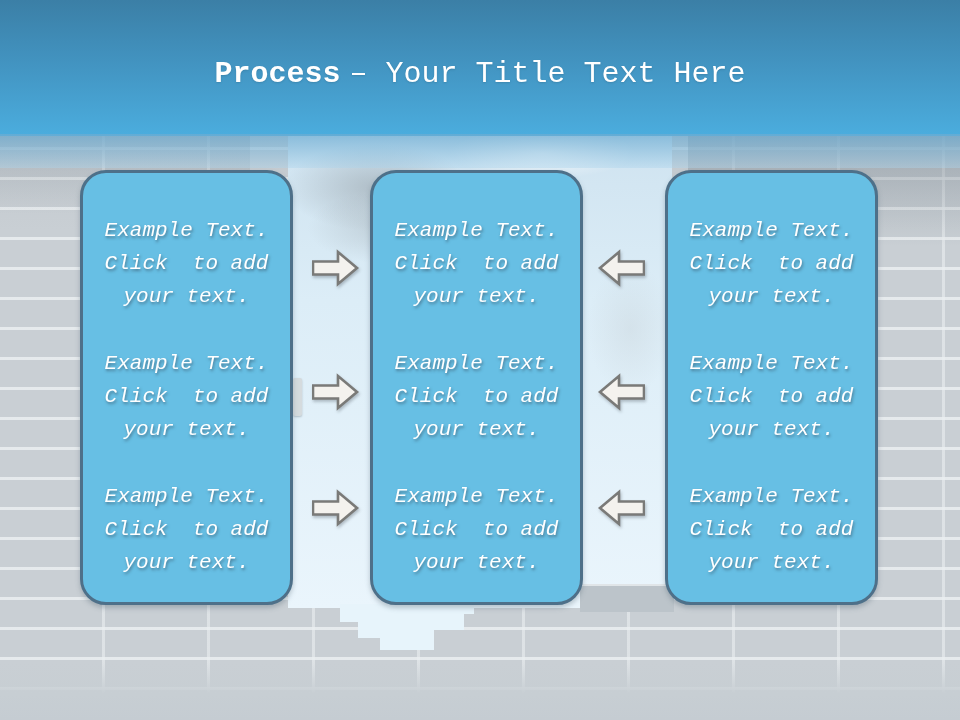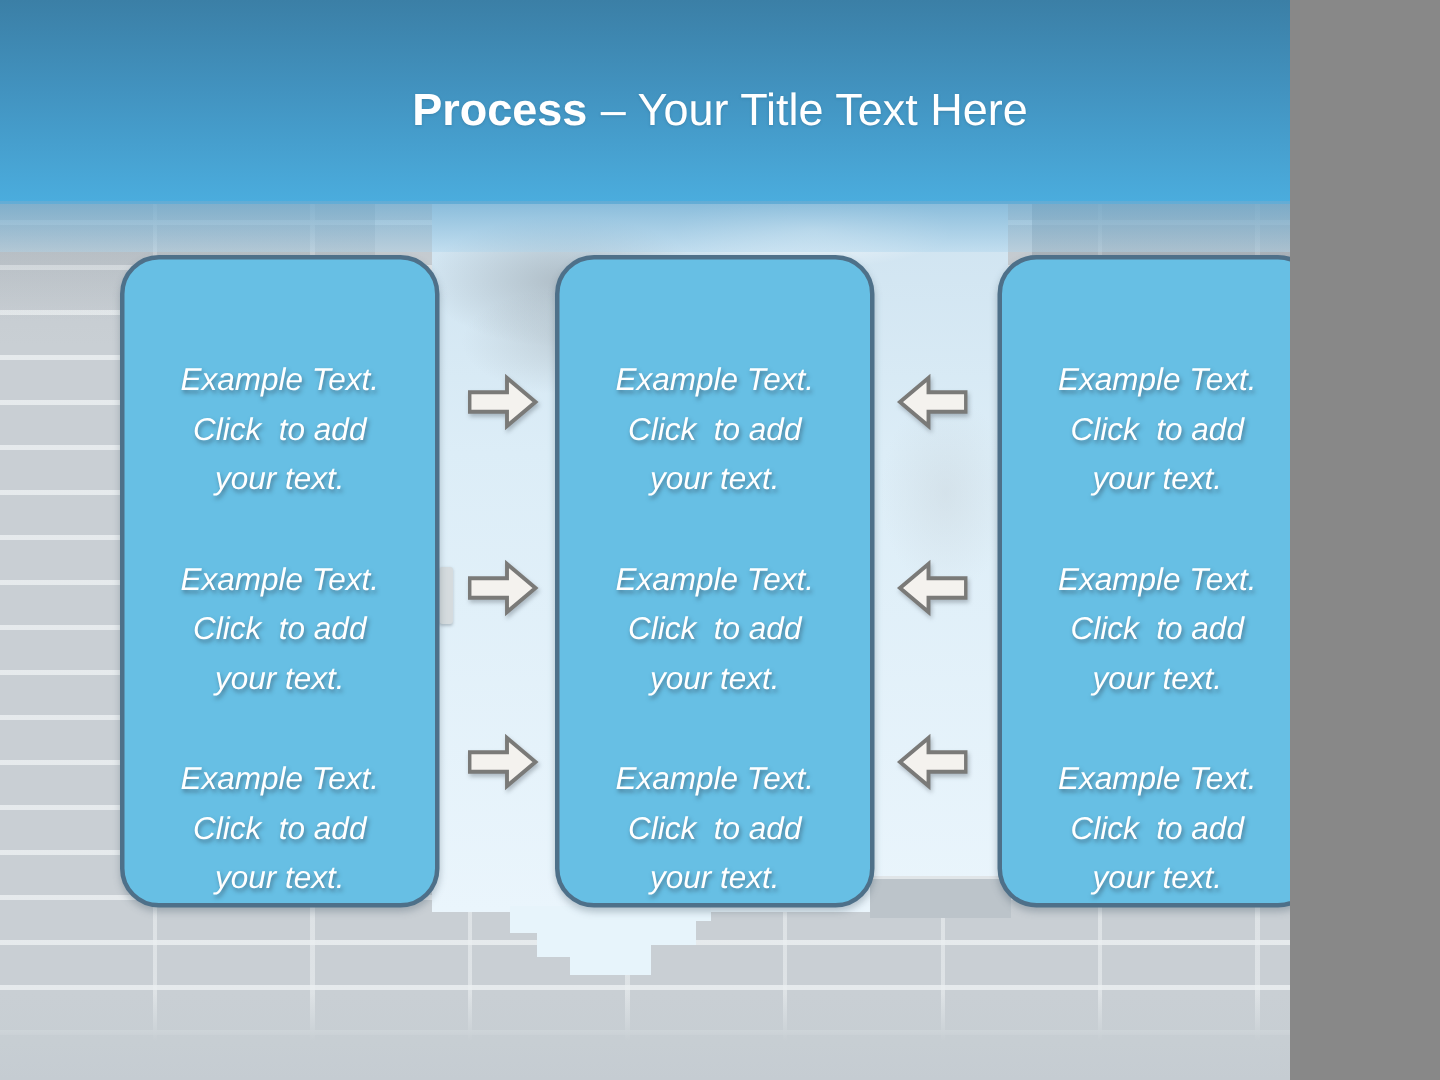--- a/index.html
+++ b/index.html
@@ -1,18 +1,18 @@
 <!DOCTYPE html>
 <html><head>
 <meta charset="utf-8">
 <style>
   html,body { margin:0; padding:0; background:#888; }
   .slide {
-    position:relative; width:860px; height:720px; overflow:hidden;
-    font-family:Liberation Sans, sans-serif;
+    position:relative; width:960px; height:720px; overflow:hidden;
+    font-family:Liberation Mono, monospace;
   }
   
   .wall {
     position:absolute; inset:0; z-index:0;
     background-color:#c9cfd4;
     background-image:
       linear-gradient(180deg, rgba(148,157,165,0.45) 0%, rgba(148,157,165,0.18) 14%, rgba(255,255,255,0) 32%),
       repeating-linear-gradient(180deg, rgba(235,239,241,0) 0 27px, rgba(235,239,241,0.85) 27px 30px),
       repeating-linear-gradient(90deg, rgba(235,239,241,0) 0 102px, rgba(235,239,241,0.6) 102px 105px);
   }
@@ -69,21 +69,21 @@
     text-align:center; color:#ffffff; font-size:30px; line-height:40px;
     text-shadow:0 1px 2px rgba(40,80,105,0.25);
   }
   .title .t-bold { font-weight:700; }
   .title .t-rest { font-weight:400; margin-left:9px; }
   
   .col {
     position:absolute; top:170px; height:435px; width:213px; z-index:5;
     background:#67bfe4; border:3px solid #4e7089; border-radius:26px;
     box-sizing:border-box; box-shadow:0 3px 5px rgba(80,100,115,0.35);
-    display:flex; flex-direction:column; justify-content:flex-end;
+    display:flex; flex-direction:column; justify-content:center;
     row-gap:34px; padding-top:18px;
   }
   .col-left   { left:80px;  }
   .col-middle { left:370px; }
   .col-right  { left:665px; }
   .block { text-align:center; }
   .line {
     color:#ffffff; font-style:italic; font-size:21px; line-height:33px;
     white-space:pre-wrap;
     text-shadow:1px 2px 3px rgba(55,85,105,0.65);

